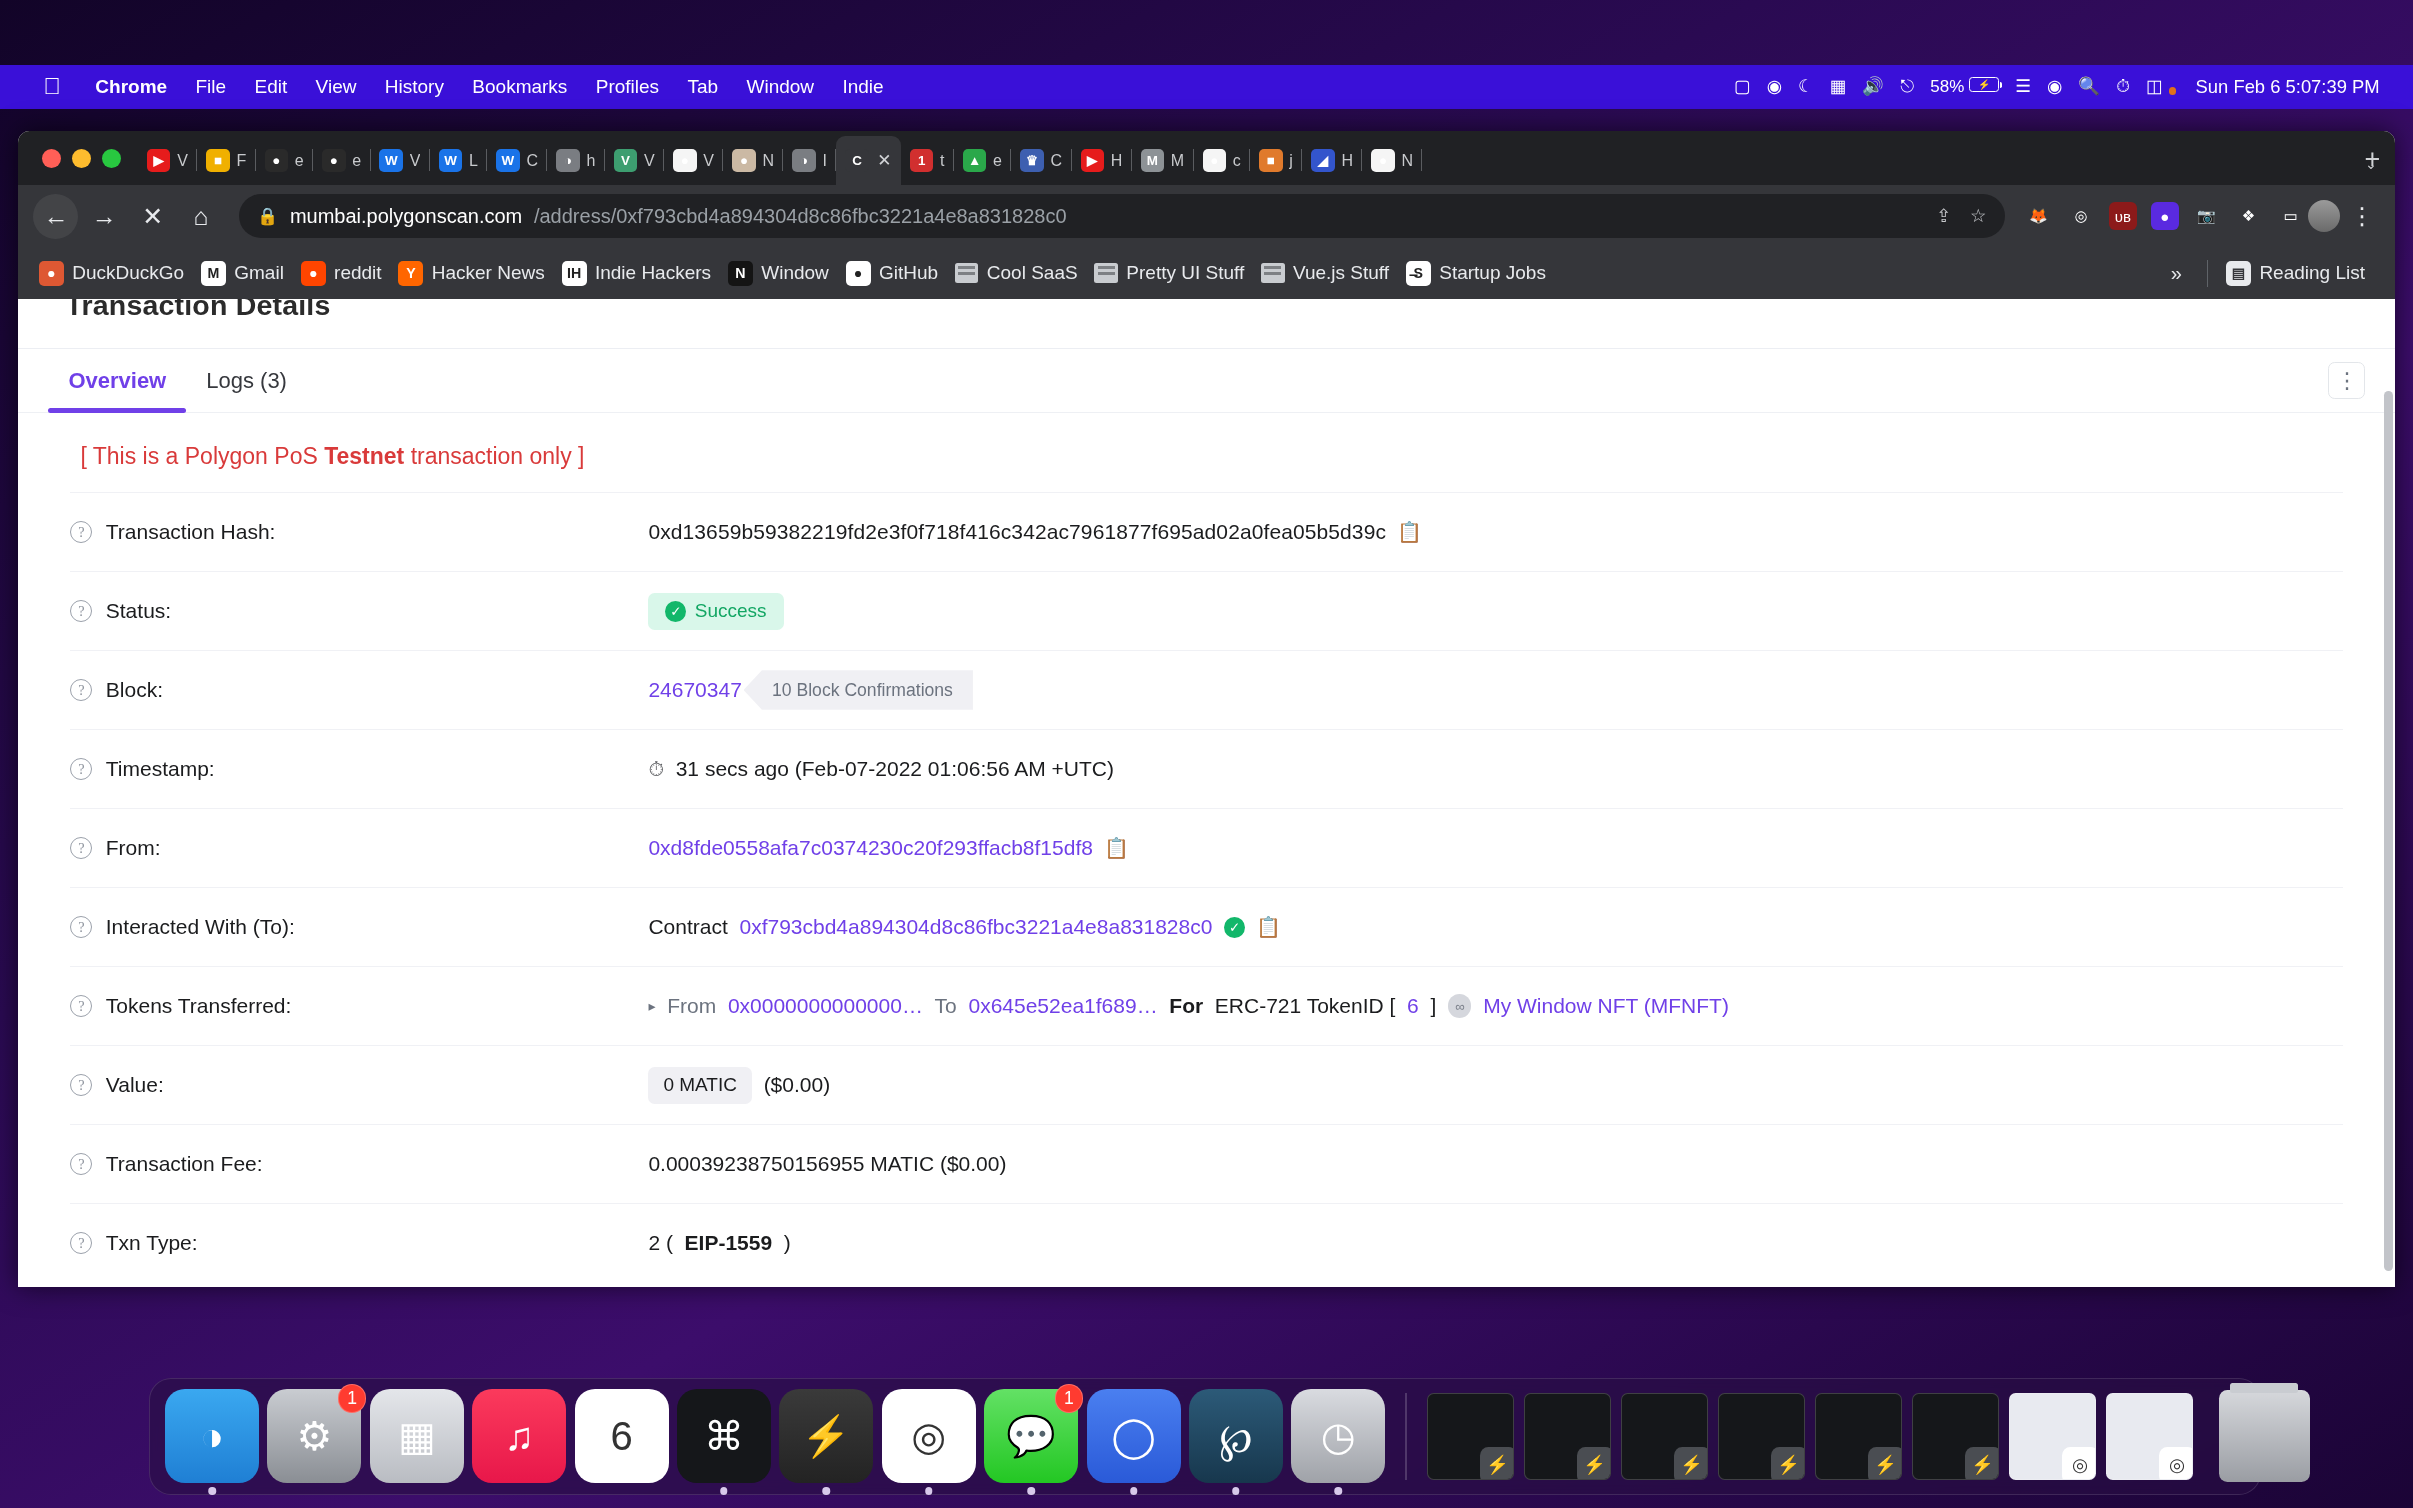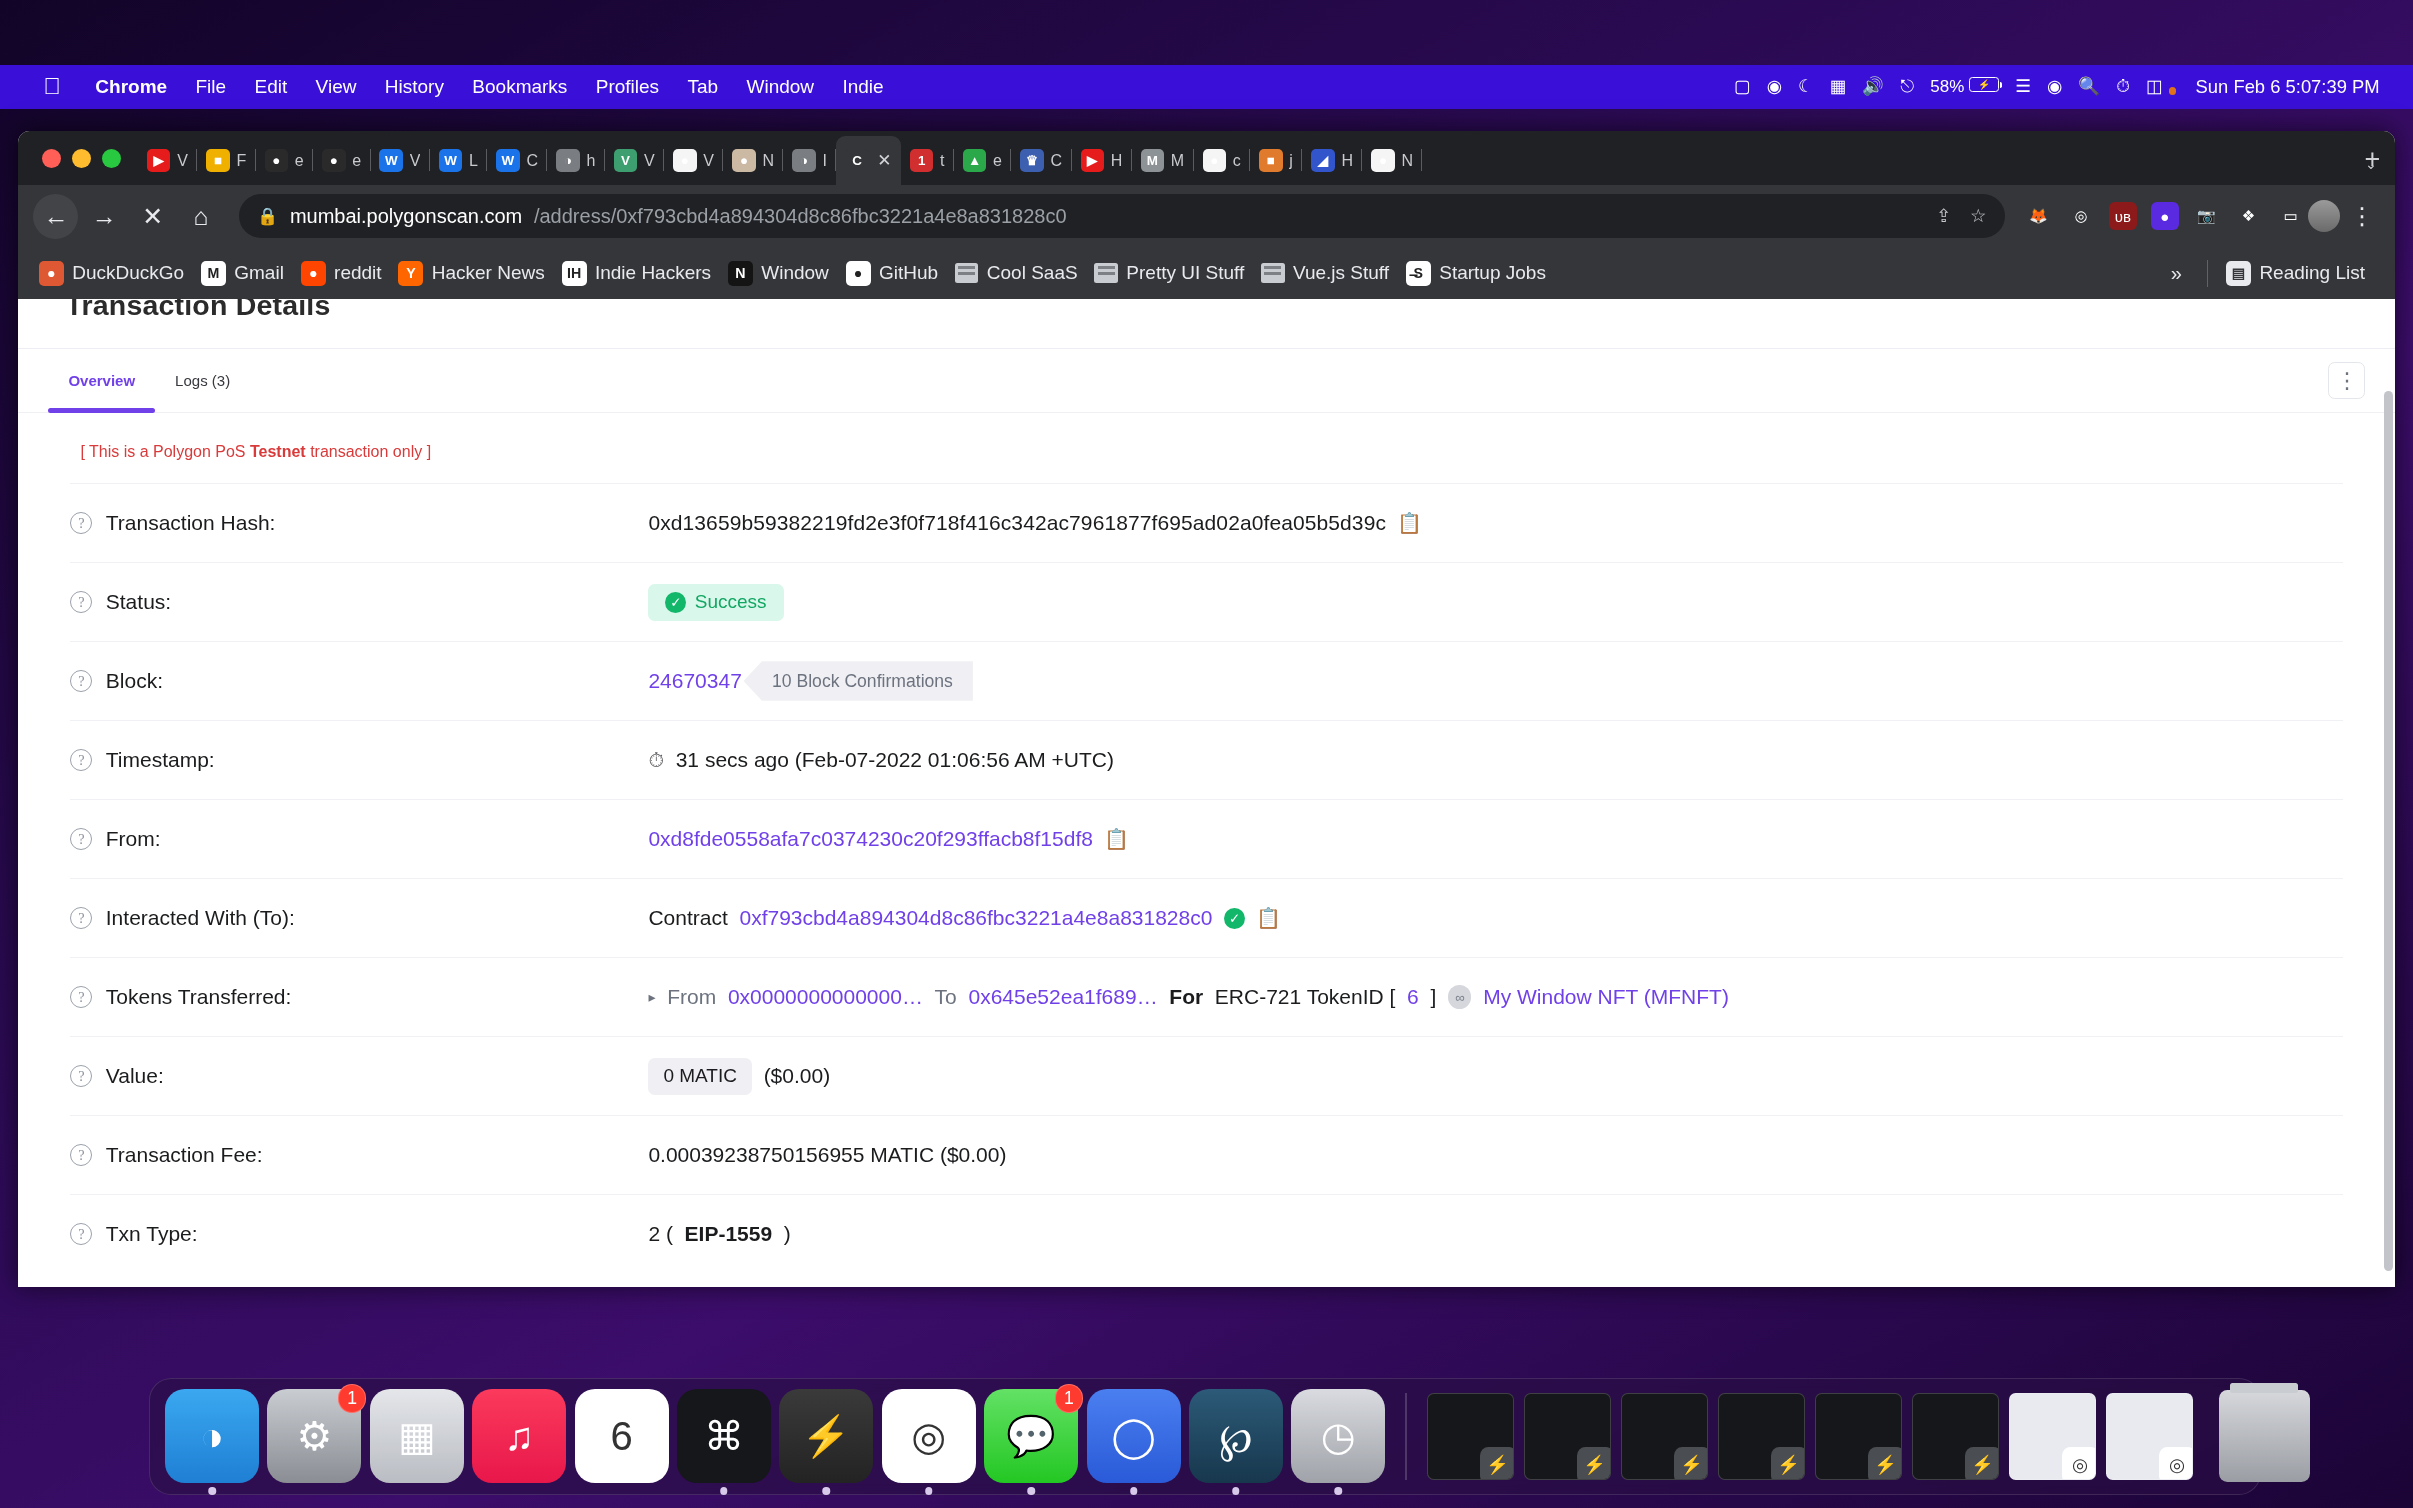--- a/index.html
+++ b/index.html
@@ -112,27 +112,27 @@
   #page { background: #fff; height: 989px; position: relative; overflow: hidden; }
   .page-title-cut {
     position: absolute; top: -10px; left: 47px; font-size: 28.5px; font-weight: bold;
     color: #2b2b2b; letter-spacing: 0.2px;
   }
   .card {
     position: absolute; top: 49px; left: 0; right: 0; bottom: 0;
     background: #fff; border-top: 0.8px solid #eceef3;
   }
   .tabs-row { display: flex; align-items: center; padding: 0 0 0 30px; position: relative; height: 64px; border-bottom: 0.8px solid #eef0f4;}
-  .ptab { font-size: 15px; color: #37393e; padding: 8px 20px; height: 64px; display:flex; align-items:center; position: relative;}
+  .ptab { font-size: 22px; color: #37393e; padding: 8px 20px; height: 64px; display:flex; align-items:center; position: relative;}
   .ptab.active { color: #7040e8; font-weight: 600; }
   .ptab.active:after { content:""; position:absolute; left:0; right:0; bottom:0; height:4.2px; background:#7040e8; border-radius:2.5px;}
   .tabs-kebab { margin-left: auto; margin-right: 30px; color: #6c737f; font-size: 22px; line-height:.6; letter-spacing:0;
                 width: 37px; height: 37px; border:0.8px solid #e3e6ea; border-radius:6.7px; display:flex; align-items:center; justify-content:center;}
 
-  .testnet-note { padding: 30px 0 22px 62px; font-size: 16px; color: #d93a3a; }
+  .testnet-note { padding: 30px 0 22px 62px; font-size: 23px; color: #d93a3a; }
   .testnet-note b { font-weight: bold; }
 
   .rows { padding: 0 52px 0 52px; }
   .row { display: flex; align-items: center; min-height: 79px; border-top: 0.8px solid #f0f1f5; }
   .row:first-child { border-top: 0.8px solid #f0f1f5; }
   .lbl { width: 578px; display: flex; align-items: center; gap: 13.4px; font-size: 21px; color: #1b1c1e; flex:0 0 auto;}
   .q {
     width: 22px; height: 22px; border-radius: 50%; border: 1.3px solid #9ba1ab;
     color: #8b919b; font-size: 14.2px; display: flex; align-items: center; justify-content: center;
     flex: 0 0 auto; font-family: "Liberation Serif", serif;

